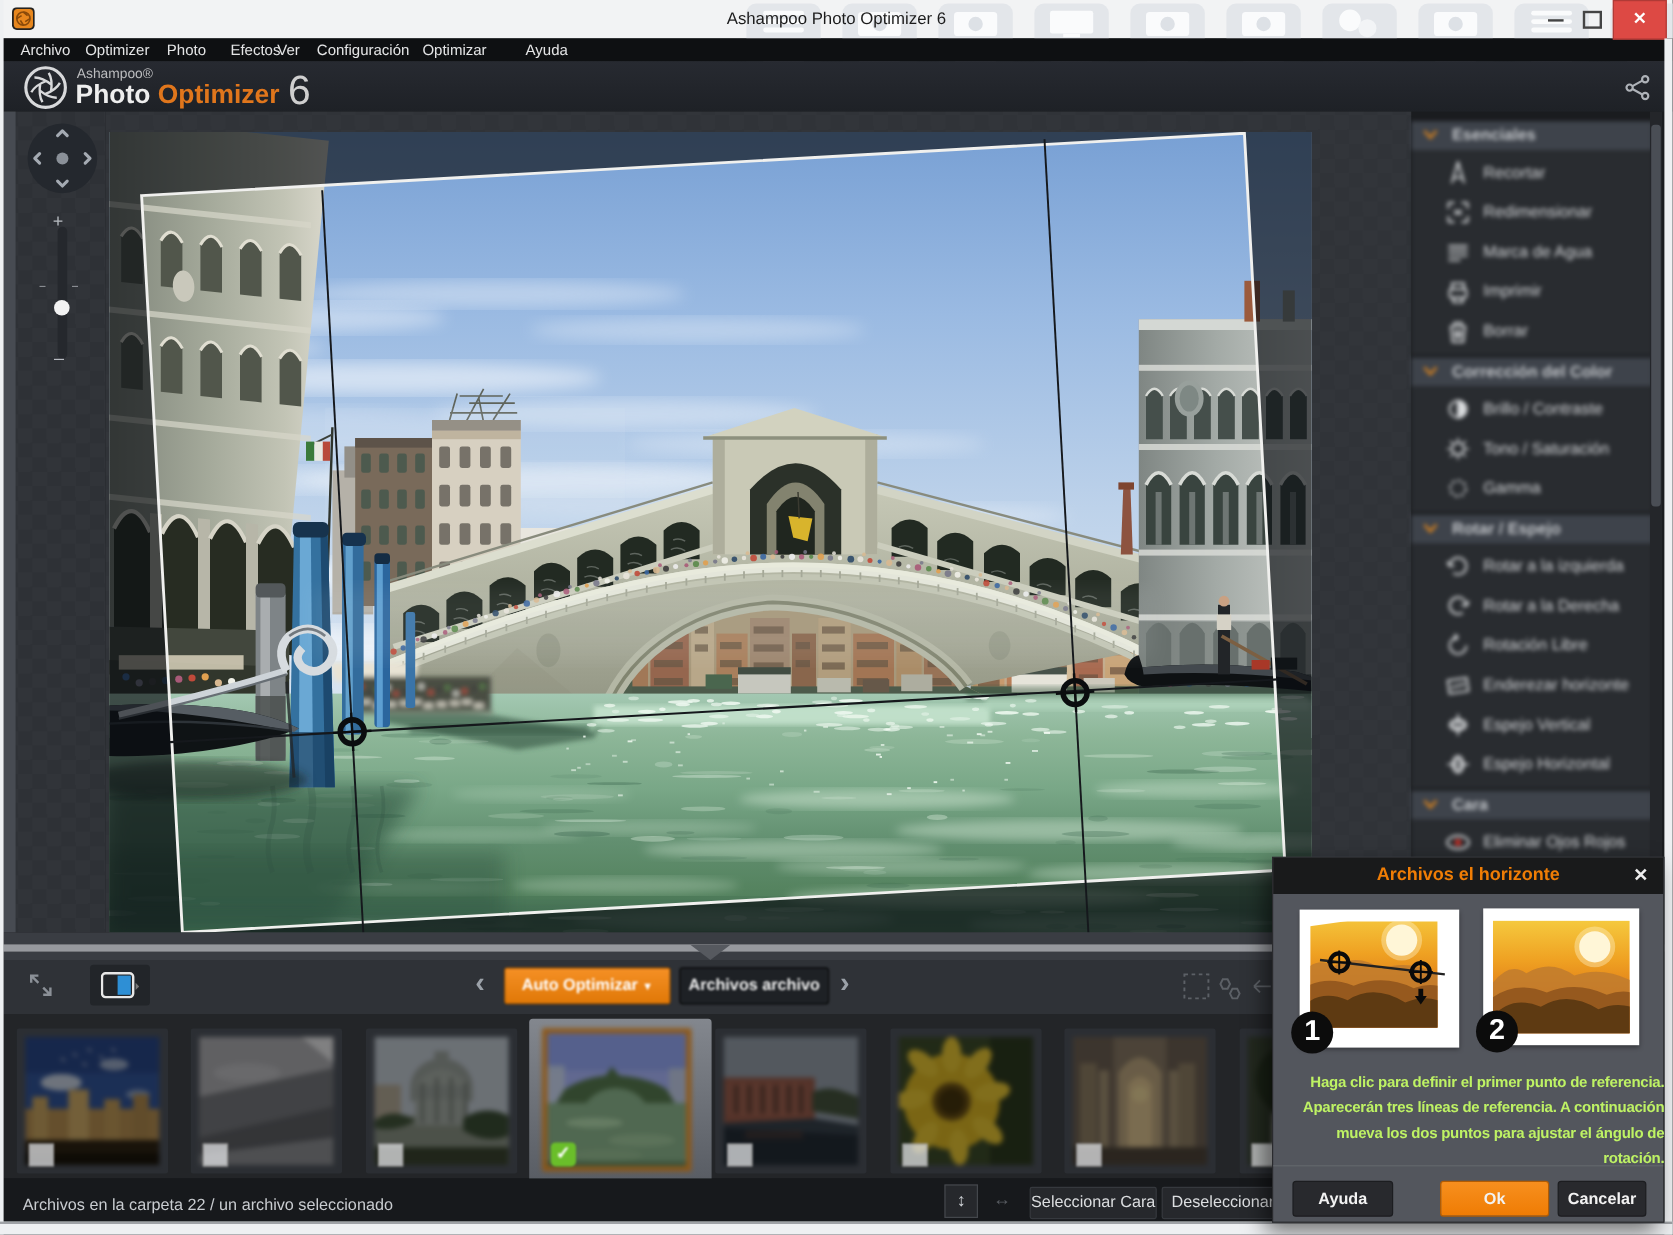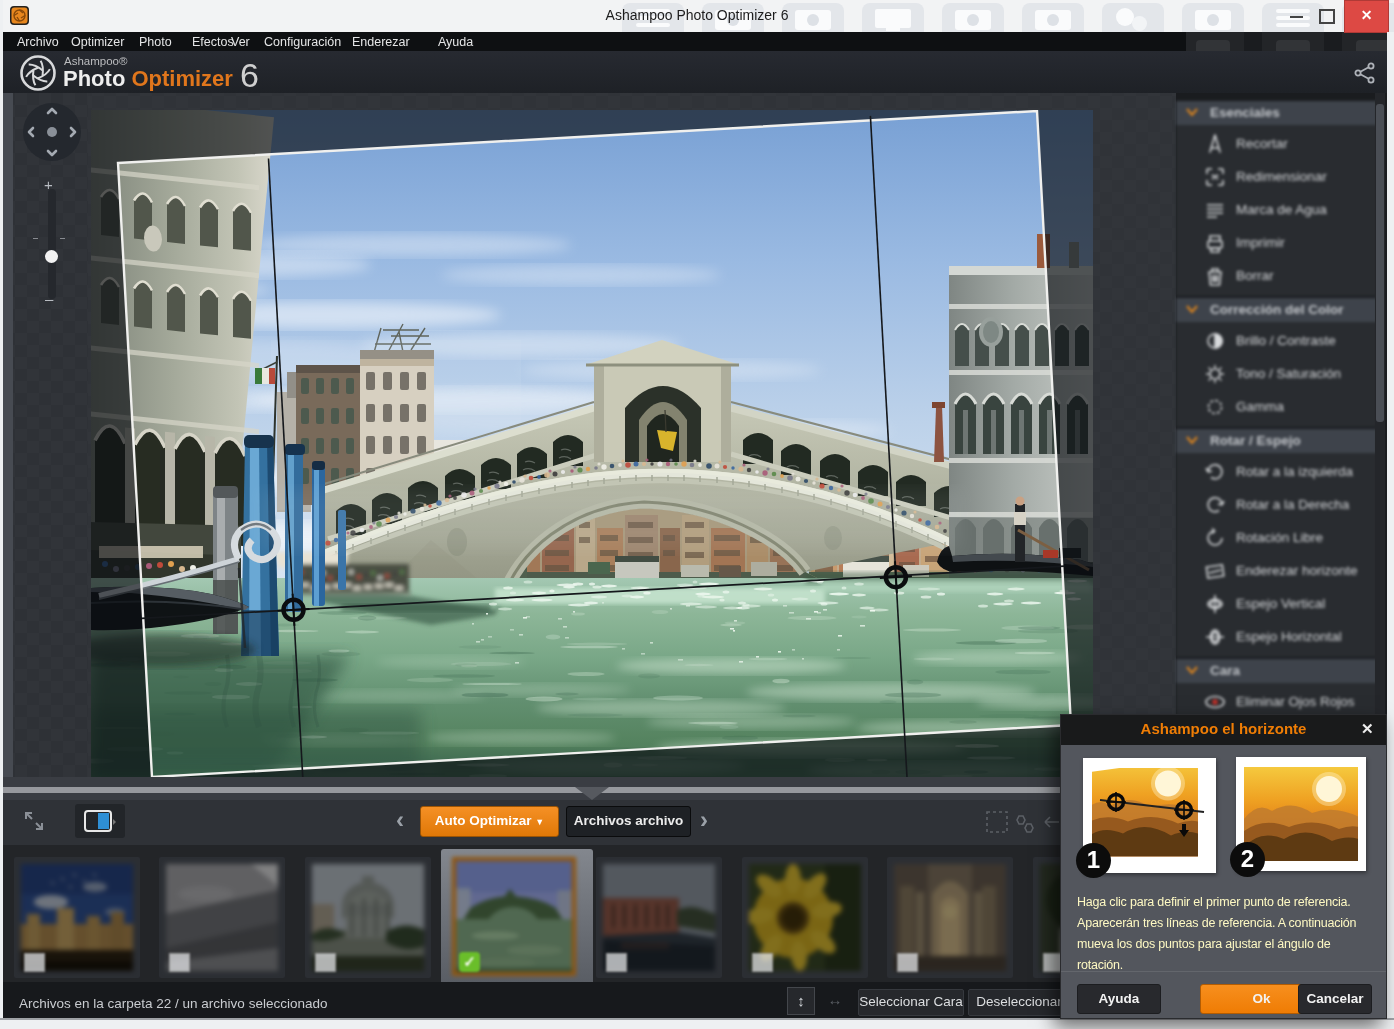--- a/index.html
+++ b/index.html
@@ -2,21 +2,21 @@
 <html><head><meta charset="utf-8"><style>
 html,body{margin:0;padding:0;}
 #win{position:relative;width:1394px;height:1029px;overflow:hidden;background:#1a1c1f;font-family:"Liberation Sans",sans-serif;}
 .abs{position:absolute;}
 #titlebar{left:0;top:0;width:1394px;height:32px;background:#f2f3f4;}
 #title{left:0;top:7px;width:1394px;text-align:center;font-size:14px;color:#1c1c1c;}
 #btnmin{left:1290px;top:16px;width:13px;height:2px;background:#444;}
 #btnmax{left:1319px;top:9px;width:12px;height:11px;border:2px solid #444;}
 #btnclose{left:1344px;top:0px;width:43px;height:31px;background:#dd4944;border:1px solid #b03a36;}
 #btnclose span{display:block;text-align:center;color:#fff;font-size:14px;line-height:29px;font-weight:bold;}
-#menubar{left:0;top:32px;width:1186px;height:19px;background:#0e1012;}
+#menubar{left:0;top:32px;width:1394px;height:19px;background:#0e1012;}
 #menubar .mi{position:absolute;top:3px;color:#e4e5e6;font-size:12.5px;}
 #logoband{left:0;top:51px;width:1394px;height:42px;background:linear-gradient(#272a31,#1e2126);}
 .gT{position:absolute;top:3px;height:29px;background:#e3e6ea;border-radius:8px 8px 0 0;}
 .gB{position:absolute;top:32px;height:56px;background:rgba(255,255,255,0.045);border-radius:0 0 7px 7px;}
 .gi{position:absolute;background:#fafbfc;}
 .giB{position:absolute;background:rgba(255,255,255,0.07);}
 #leftbar{left:3px;top:93px;width:85px;height:684px;background:repeating-conic-gradient(#313439 0% 25%, #2e3136 0% 50%) 0 0/24px 24px;}
 #leftstrip{left:3px;top:93px;width:10px;height:684px;background:#474b52;}
 #canvas{left:88px;top:93px;width:1088px;height:684px;background:repeating-conic-gradient(#32353a 0% 25%, #303338 0% 50%) 4px 3px/24px 24px;}
 #splitter{left:3px;top:777px;width:1384px;height:23px;background:#3a3d43;}
@@ -56,21 +56,21 @@
 
 #sttext{left:19px;top:996px;font-size:13.5px;color:#c9ccd0;}
 .stbtn{position:absolute;top:989px;height:25px;background:#26282c;border:1px solid #36393e;color:#dcdee0;font-size:13.5px;text-align:center;line-height:24px;border-radius:2px;}
 
 #dialog{left:1060px;top:714px;width:325px;height:303px;background:#53565d;box-shadow:-6px 8px 18px rgba(0,0,0,0.55);border:1px solid #2a2b2e;}
 #dlghead{left:0;top:0;width:325px;height:30px;background:#191a1b;}
 #dlgtitle{left:0;top:5px;width:325px;text-align:center;color:#ef7d05;font-size:15px;font-weight:bold;}
 #dlgx{left:300px;top:5px;color:#eee;font-size:15px;font-weight:bold;}
 .pol{position:absolute;background:#fff;box-shadow:1px 2px 4px rgba(0,0,0,0.4);}
 .badge{position:absolute;width:35px;height:35px;border-radius:50%;background:#0c0c0c;color:#fff;font-size:24px;font-weight:bold;text-align:center;line-height:34px;}
-#dlgtext{left:16px;top:177px;width:310px;color:#fef9c3;font-size:12.5px;font-weight:normal;line-height:21px;letter-spacing:-0.2px;white-space:nowrap;}
+#dlgtext{left:16px;top:177px;width:310px;color:#bef264;font-size:12.5px;font-weight:bold;line-height:21px;letter-spacing:-0.2px;white-space:nowrap;text-align:right;}
 .dbtn{position:absolute;top:269px;height:28px;background:#28292d;border:1px solid #1c1d20;border-radius:3px;color:#f2f2f2;font-size:13.5px;font-weight:bold;text-align:center;line-height:27px;}
 #dbtn_ok{background:linear-gradient(#f78f1e,#ef7c04);border:1px solid #b35c02;}
 </style></head>
 <body>
 <div id="win">
 <div class="abs" id="titlebar"></div>
 <div class="gT" style="left:622px;width:62px"></div>
 <div class="gB" style="left:622px;width:62px"></div>
 <div class="gi" style="left:636px;top:9px;width:34px;height:4px;border-radius:2px;"></div>
 <div class="gi" style="left:636px;top:16px;width:34px;height:4px;border-radius:2px;"></div>
@@ -132,21 +132,21 @@
     </svg>
 <div class="abs" id="btnmin"></div>
 <div class="abs" id="btnmax"></div>
 <div class="abs" id="menubar">
 <span class="mi" style="left:17px">Archivo</span>
 <span class="mi" style="left:71px">Optimizer</span>
 <span class="mi" style="left:139px">Photo</span>
 <span class="mi" style="left:192px">Efectos</span>
 <span class="mi" style="left:231px">Ver</span>
 <span class="mi" style="left:264px">Configuración</span>
-<span class="mi" style="left:352px">Enderezar</span>
+<span class="mi" style="left:352px">Optimizar</span>
 <span class="mi" style="left:438px">Ayuda</span>
 </div>
 <div class="abs" id="logoband"></div>
 <svg class="abs" style="left:18px;top:53px" width="260" height="40" viewBox="0 0 260 40">
 <circle cx="20" cy="20" r="16.5" fill="none" stroke="#d8d9db" stroke-width="2.6"></circle>
 <g stroke="#d8d9db" stroke-width="2" fill="none">
 <path d="M31.9,16.1 Q28.8,21.9 19.5,25.5 M29.3,28.4 Q22.8,28.6 15.0,22.3 M17.4,32.2 Q14.0,26.7 15.5,16.8 M8.1,23.9 Q11.2,18.1 20.5,14.5 M10.7,11.6 Q17.2,11.4 25.0,17.7 M22.6,7.8 Q26.0,13.3 24.5,23.2"></path>
 </g>
 <text x="46" y="12" font-size="11.5" fill="#bcbdbf" font-family="Liberation Sans">Ashampoo®</text>
 <text x="45" y="33" font-size="22" font-weight="bold" fill="#eeeeee" font-family="Liberation Sans">Photo <tspan fill="#e0761c">Optimizer</tspan></text>
@@ -1319,21 +1319,21 @@
 <div class="stbtn" style="left:858px;width:104px;">Seleccionar Cara</div>
 <div class="stbtn" style="left:968px;width:100px;">Deseleccionar</div>
 <div class="abs" id="btnclose">
       <span>✕</span>
     </div>
 <div class="abs" id="bordL"></div>
 <div class="abs" id="bordR"></div>
 <div class="abs" id="bordB"></div>
 <div class="abs" id="dialog">
 <div class="abs" id="dlghead"></div>
-<div class="abs" id="dlgtitle">Ashampoo el horizonte</div>
+<div class="abs" id="dlgtitle">Archivos el horizonte</div>
 <div class="abs" id="dlgx">✕</div>
 <div class="pol" style="left:22px;top:43px;width:133px;height:115px;">
   <div style="position:absolute;left:9px;top:10px;width:115px;height:95px;overflow:hidden;">
     <div style="position:absolute;left:-6px;top:-6px;width:127px;height:107px;transform:rotate(-8deg);overflow:hidden;border:2px solid rgba(255,255,255,0.95);">
       <div style="position:absolute;left:-4px;top:-4px;transform:rotate(8deg);"><svg width="115" height="95" viewBox="0 0 115 95">
                 <defs>
                   <linearGradient id="sun1" x1="0" y1="0" x2="0" y2="1">
                     <stop offset="0" stop-color="#f5c93e"></stop>
                     <stop offset="0.35" stop-color="#efa122"></stop>
                     <stop offset="0.6" stop-color="#e2821a"></stop>
@@ -1374,15 +1374,15 @@
             <path d="M0,52 Q14,34 28,44 Q48,32 68,46 Q90,38 115,50 L115,95 L0,95 Z" fill="#c07b2e" opacity="0.85"></path>
             <path d="M0,64 Q20,50 45,60 Q70,50 95,62 Q106,58 115,60 L115,95 L0,95 Z" fill="#96591e"></path>
             <path d="M0,80 Q16,62 40,72 Q62,58 88,74 Q102,68 115,72 L115,95 L0,95 Z" fill="#5e3a12"></path>
           </svg></div>
 </div>
 <div class="badge" style="left:15px;top:128px;">1</div>
 <div class="badge" style="left:169px;top:127px;">2</div>
 <div class="abs" id="dlgtext">Haga clic para definir el primer punto de referencia.<br>Aparecerán tres líneas de referencia. A continuación<br>mueva los dos puntos para ajustar el ángulo de<br>rotación.</div>
 <div class="abs" style="left:0px;top:256px;width:325px;height:1px;background:#63666c;"></div>
 <div class="dbtn" style="left:16px;width:82px;">Ayuda</div>
-<div class="dbtn" id="dbtn_ok" style="left:139px;width:89px;padding-left:16px;">Ok</div>
+<div class="dbtn" id="dbtn_ok" style="left:139px;width:89px;">Ok</div>
 <div class="dbtn" style="left:237px;width:72px;">Cancelar</div>
 </div>
 </div>
 </body></html>

